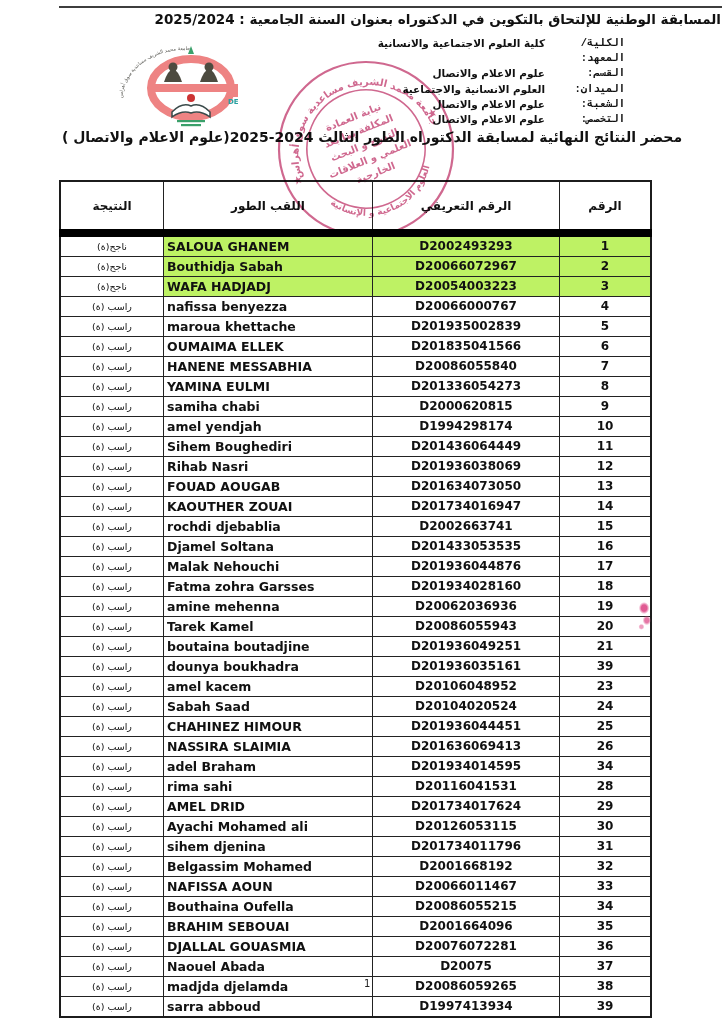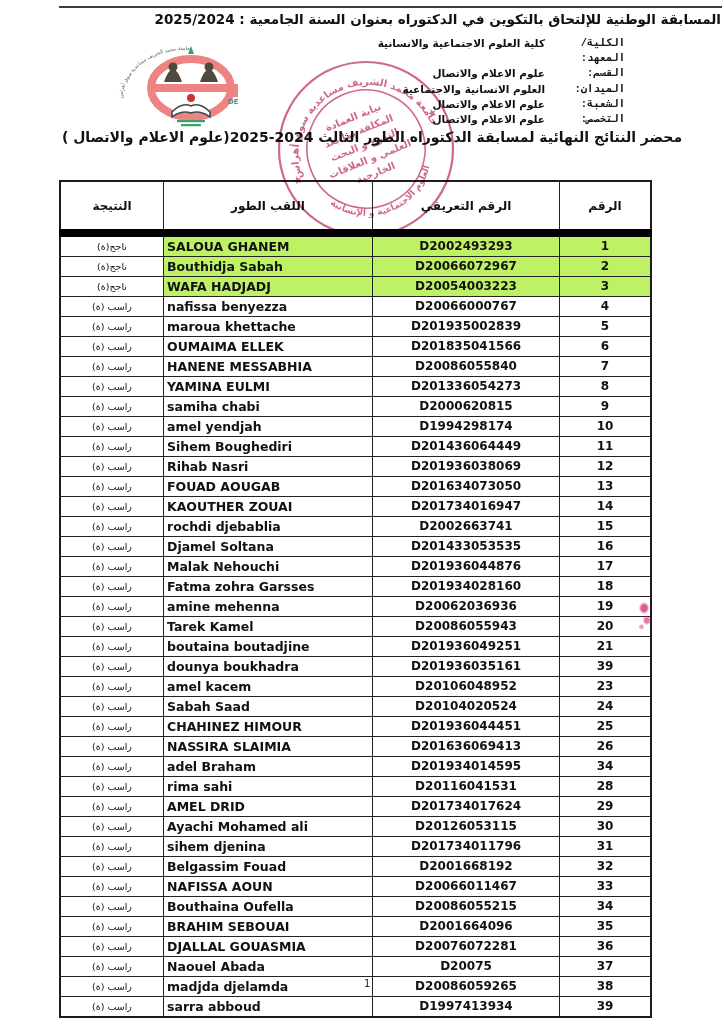--- a/index.html
+++ b/index.html
@@ -285,21 +285,21 @@
         </tr>
         <tr class="">
           <td class="c-num">31</td>
           <td class="c-id">D201734011796</td>
           <td class="c-name">sihem djenina</td>
           <td class="c-res">راسب (ة)</td>
         </tr>
         <tr class="">
           <td class="c-num">32</td>
           <td class="c-id">D2001668192</td>
-          <td class="c-name">Belgassim  Fouad</td>
+          <td class="c-name">Belgassim  Mohamed</td>
           <td class="c-res">راسب (ة)</td>
         </tr>
         <tr class="">
           <td class="c-num">33</td>
           <td class="c-id">D20066011467</td>
           <td class="c-name">NAFISSA AOUN</td>
           <td class="c-res">راسب (ة)</td>
         </tr>
         <tr class="">
           <td class="c-num">34</td>

